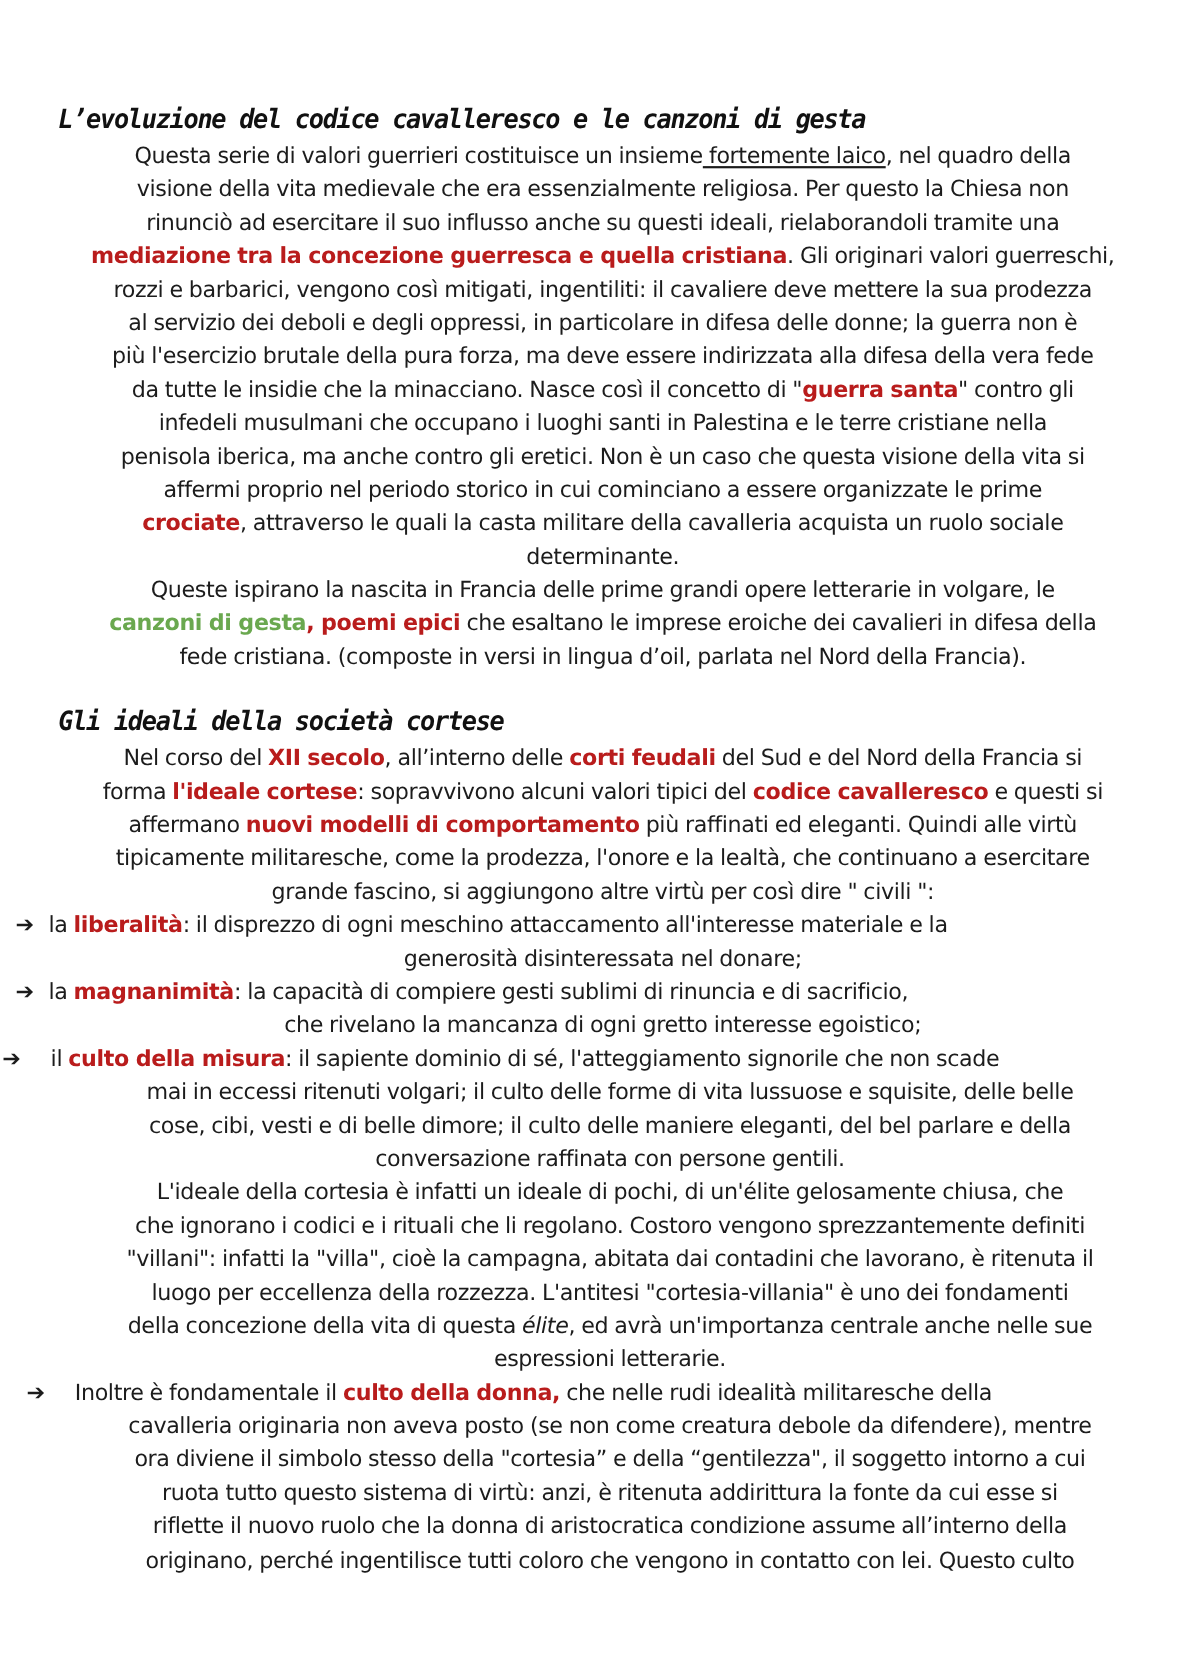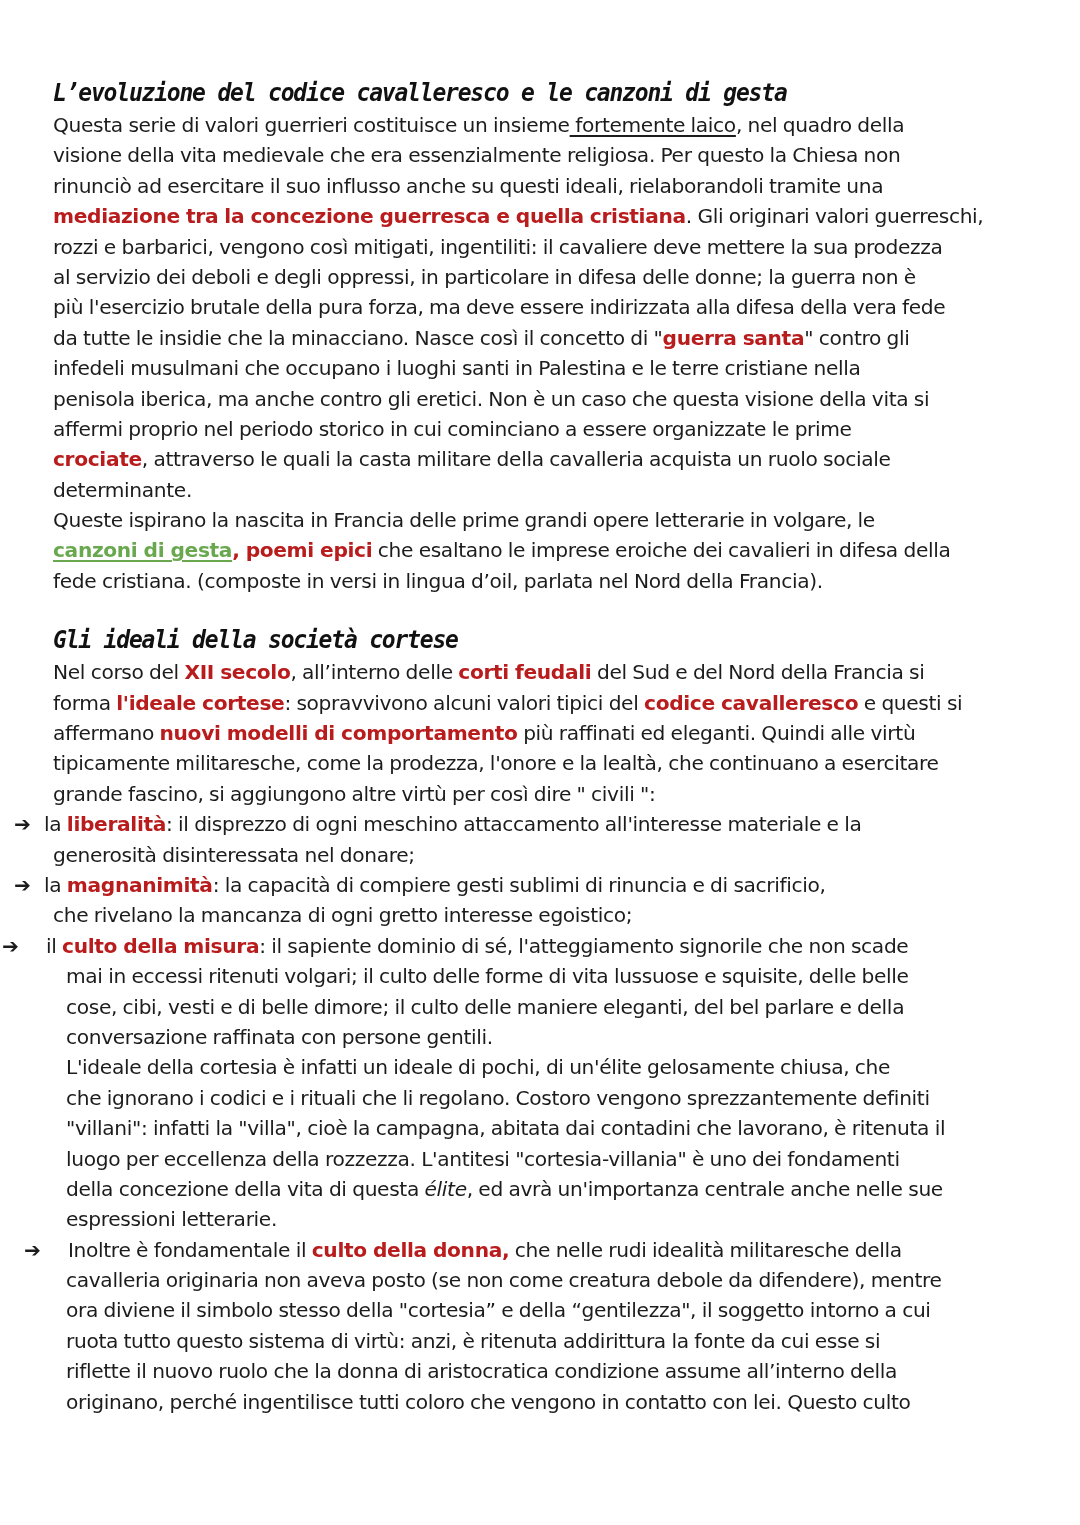--- a/index.html
+++ b/index.html
@@ -11,21 +11,21 @@
       width: 1080px;
       height: 1525px;
       overflow: hidden;
       position: relative;
       color: #1c1c1c;
       font-family: "DejaVu Sans", sans-serif;
     }
     .page {
       position: absolute;
       left: 53px;
-      top: 76px;
+      top: 92px;
       width: 990px;
     }
     .heading {
       font-family: "DejaVu Sans Mono", monospace;
       font-weight: bold;
       font-style: italic;
       font-size: 23px;
       letter-spacing: -1.2px;
       line-height: 34px;
       margin: 0;
@@ -40,27 +40,27 @@
       font-size: 20.2px;
       line-height: 30.4px;
       margin: 0;
       letter-spacing: -0.35px;
       word-spacing: -0.5px;
       white-space: nowrap;
     }
     .line {
       display: block;
       height: 30.4px;
+      text-align: center;
     }
     b { font-weight: bold; color: #b91c1c; }
     .ul { text-decoration: underline; text-underline-offset: 3px; }
     .green {
       color: #6aa84f;
       font-weight: bold;
-      text-decoration: underline;
       text-underline-offset: 3px;
     }
     .bullet-line {
       position: relative;
       display: block;
       height: 30.4px;
       margin-left: -53px;
       padding-left: 14px;
     }
     .arrow {

